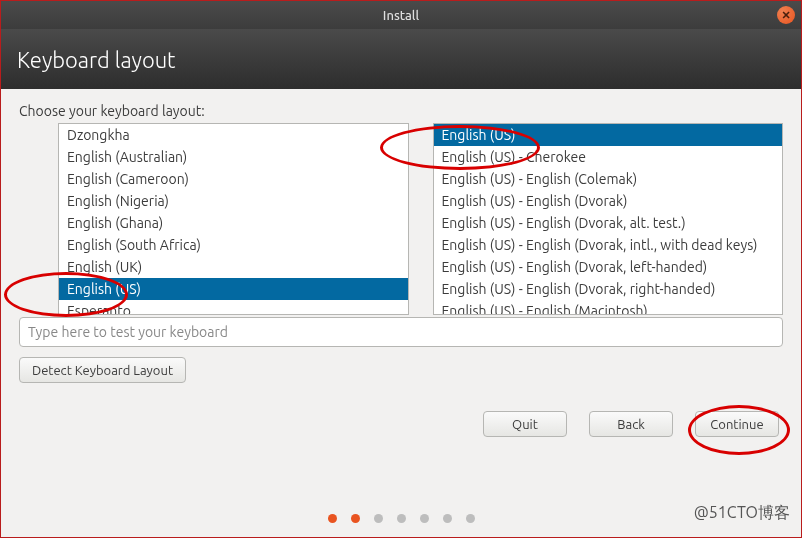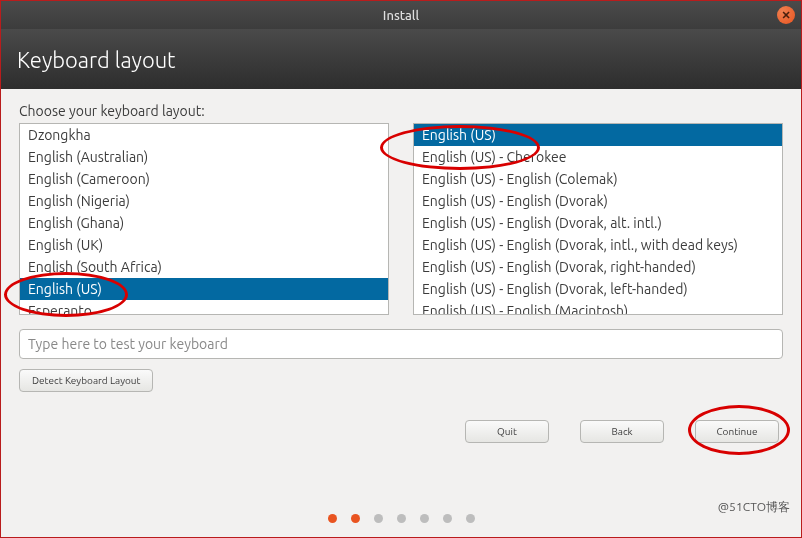--- a/index.html
+++ b/index.html
@@ -11,39 +11,39 @@
     .titlebar .title { flex: 1; text-align: center; font-weight: 500; }
     .close { position: absolute; right: 6px; top: 5px; width: 18px; height: 18px; border-radius: 50%; background: radial-gradient(circle at 30% 30%, #f08050, #e95420); display:flex; align-items:center; justify-content:center; cursor:pointer; }
     .close span { color: #4a1f0d; font-size: 11px; line-height: 1; font-weight: bold; }
 
     .header { height: 60px; background: linear-gradient(#4a4a4a, #2d2d2d); color: #fff; display: flex; align-items: center; padding: 0 16px; font-size: 22px; font-weight: 300; }
 
     .body { flex: 1; padding: 14px 18px 0 18px; display: flex; flex-direction: column; color: #3c3c3c; }
 
     .prompt { font-size: 14px; margin-bottom: 4px; }
 
-    .lists { display: flex; gap: 24px; height: 192px; }
+    .lists { display: flex; gap: 24px; height: 192px; margin-left: 39px; }
     .listbox { flex: 1; background: #fff; border: 1px solid #b6b6b3; overflow: hidden; font-size: 14px; }
     .listbox .item { padding: 3px 8px; white-space: nowrap; overflow: hidden; text-overflow: ellipsis; cursor: pointer; }
     .listbox .item.selected { background: #0369a1; color: #fff; }
 
-    .test-input { margin-top: 14px; width: 100%; height: 30px; border: 1px solid #b6b6b3; border-radius: 4px; padding: 0 8px; font-size: 14px; color: #888; background:#fff; }
+    .test-input { margin-top: 2px; width: 100%; height: 30px; border: 1px solid #b6b6b3; border-radius: 4px; padding: 0 8px; font-size: 14px; color: #888; background:#fff; }
     .test-input::placeholder { color: #888; }
 
     .detect-wrap { margin-top: 10px; }
-    .btn { background: linear-gradient(#fafafa, #e6e6e3); border: 1px solid #b6b6b3; border-radius: 4px; padding: 5px 12px; font-size: 10px; color: #3c3c3c; cursor: pointer; }
+    .btn { background: linear-gradient(#fafafa, #e6e6e3); border: 1px solid #b6b6b3; border-radius: 4px; padding: 5px 12px; font-size: 13px; color: #3c3c3c; cursor: pointer; }
 
-    .nav { margin-top: 28px; display: flex; justify-content: flex-end; gap: 31px; padding-right: 4px; }
+    .nav { margin-top: 28px; display: flex; justify-content: flex-end; gap: 22px; padding-right: 4px; }
     .nav .btn { width: 84px; text-align: center; }
 
     .pager { margin-top: auto; padding: 18px 0 14px; display: flex; justify-content: center; align-items: center; gap: 14px; }
     .dot { width: 9px; height: 9px; border-radius: 50%; background: #bdbdbd; }
     .dot.active { background: #e95420; }
 
-    .watermark { position: absolute; right: 12px; bottom: 22px; font-size: 12px; color: #555; margin-left: 21px; }
+    .watermark { position: absolute; right: 12px; bottom: 14px; font-size: 16px; color: #555; margin-left: 21px; }
 
     
     .anno { position: absolute; border: 3px solid #d80000; border-radius: 50%; pointer-events: none; }
     .anno1 { left: 380px; top: 125px; width: 160px; height: 45px; }
     .anno2 { left: 4px;   top: 272px; width: 124px; height: 45px; }
     .anno3 { left: 688px; top: 405px; width: 102px; height: 50px; }
 
     .root { position: relative; width: 802px; height: 538px; }
   </style>
 </head>
@@ -67,34 +67,34 @@
 
     <div class="prompt">Choose your keyboard layout:</div>
 
     <div class="lists">
       <div class="listbox" id="left-list">
             <div class="item">Dzongkha</div>
             <div class="item">English (Australian)</div>
             <div class="item">English (Cameroon)</div>
             <div class="item">English (Nigeria)</div>
             <div class="item">English (Ghana)</div>
+            <div class="item">English (South Africa)</div>
             <div class="item">English (UK)</div>
-            <div class="item">English (South Africa)</div>
             <div class="item selected">English (US)</div>
             <div class="item">Esperanto</div>
           </div>
       <div class="listbox" id="right-list">
             <div class="item selected">English (US)</div>
             <div class="item">English (US) - Cherokee</div>
             <div class="item">English (US) - English (Colemak)</div>
             <div class="item">English (US) - English (Dvorak)</div>
-            <div class="item">English (US) - English (Dvorak, alt. intl.)</div>
+            <div class="item">English (US) - English (Dvorak, alt. test.)</div>
             <div class="item">English (US) - English (Dvorak, intl., with dead keys)</div>
+            <div class="item">English (US) - English (Dvorak, left-handed)</div>
             <div class="item">English (US) - English (Dvorak, right-handed)</div>
-            <div class="item">English (US) - English (Dvorak, left-handed)</div>
             <div class="item">English (US) - English (Macintosh)</div>
           </div>
     </div>
 
     <input class="test-input" type="text" placeholder="Type here to test your keyboard" style="">
 
     <div class="detect-wrap">
       <button class="btn">Detect Keyboard Layout</button>
     </div>
 

